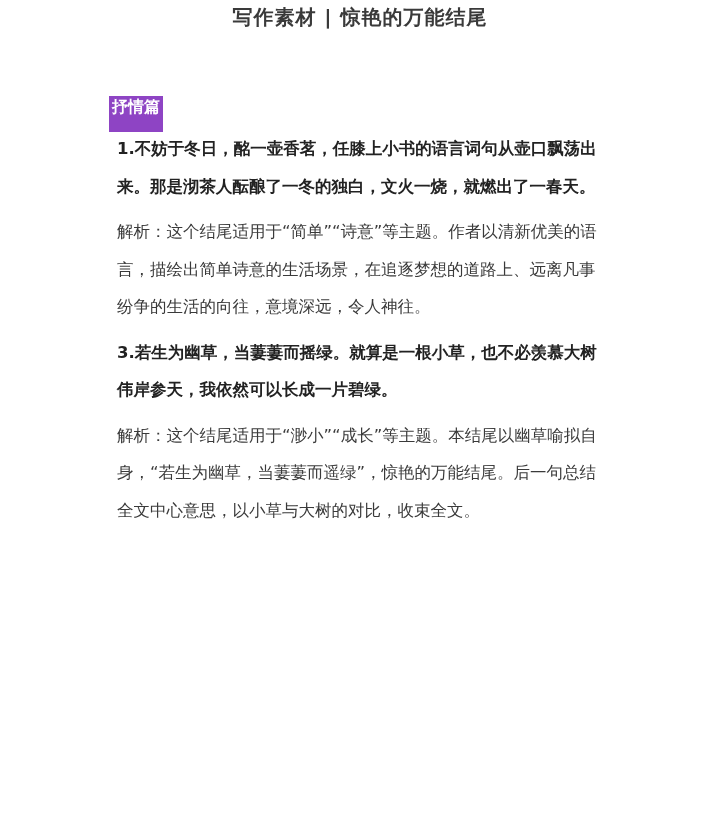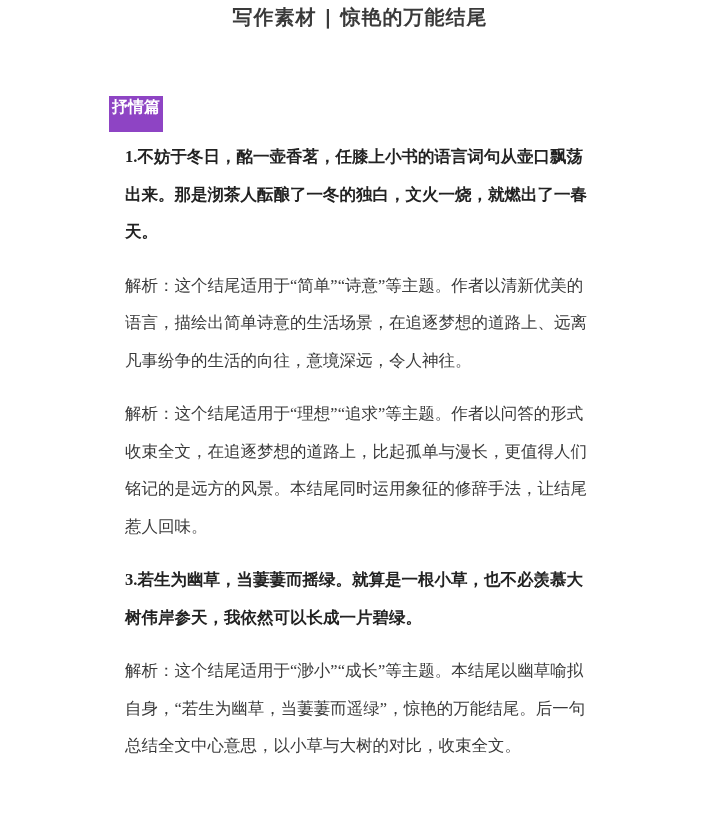--- a/index.html
+++ b/index.html
@@ -3,36 +3,35 @@
 <meta charset="utf-8">
 <style>
   html, body { margin: 0; padding: 0; background: #ffffff; }
   body { width: 720px; height: 833px; overflow: hidden; position: relative;
          font-family: "DejaVu Sans", "Liberation Sans", sans-serif; color: #333333; }
   .page-title { position: absolute; top: 4px; left: 0; width: 720px; text-align: center;
                 font-size: 20px; font-weight: bold; color: #3a3a3a; letter-spacing: 1px; }
   .content { position: absolute; left: 109px; top: 96px; width: 505px; }
   .badge { display: inline-block; background: #8e44c4; color: #ffffff; font-size: 16px;
            font-weight: bold; padding: 0 3px; line-height: 22px; height: 36px; }
-  .para { margin: 16px; font-size: 16.5px; line-height: 37.5px; font-family: Liberation Serif, serif; }
+  .para { margin: 8px; font-size: 16.5px; line-height: 37.5px; }
   .bold { font-weight: bold; color: #222222; }
   .analysis { color: #3a3a3a; }
   .badge-wrap { height: 26px; }
 </style>
 </head>
 <body>
 
 <div class="page-title">写作素材 | 惊艳的万能结尾</div>
 
 <div class="content">
   <div class="badge-wrap">
     <span class="badge">抒情篇</span>
   </div>
 
   <p class="para bold">1.不妨于冬日，酩一壶香茗，任膝上小书的语言词句从壶口飘荡出来。那是沏茶人酝酿了一冬的独白，文火一烧，就燃出了一春天。</p>
   <p class="para analysis">解析：这个结尾适用于“简单”“诗意”等主题。作者以清新优美的语言，描绘出简单诗意的生活场景，在追逐梦想的道路上、远离凡事纷争的生活的向往，意境深远，令人神往。</p>
 
-  <p class="para analysis">解析：这个结尾适用于“理想”“追求”等主题。作者以问答的形式收束全文，在追逐梦想的道路上，比起孤单与漫长，更值得人们铭记的是远方的风景。本结尾同时运用象征的修辞手法，让结尾惹人回味。</p>
 
   <p class="para bold">3.若生为幽草，当萋萋而摇绿。就算是一根小草，也不必羡慕大树伟岸参天，我依然可以长成一片碧绿。</p>
   <p class="para analysis">解析：这个结尾适用于“渺小”“成长”等主题。本结尾以幽草喻拟自身，“若生为幽草，当萋萋而遥绿”，惊艳的万能结尾。后一句总结全文中心意思，以小草与大树的对比，收束全文。</p>
 
 </div>
 
 </body></html>

